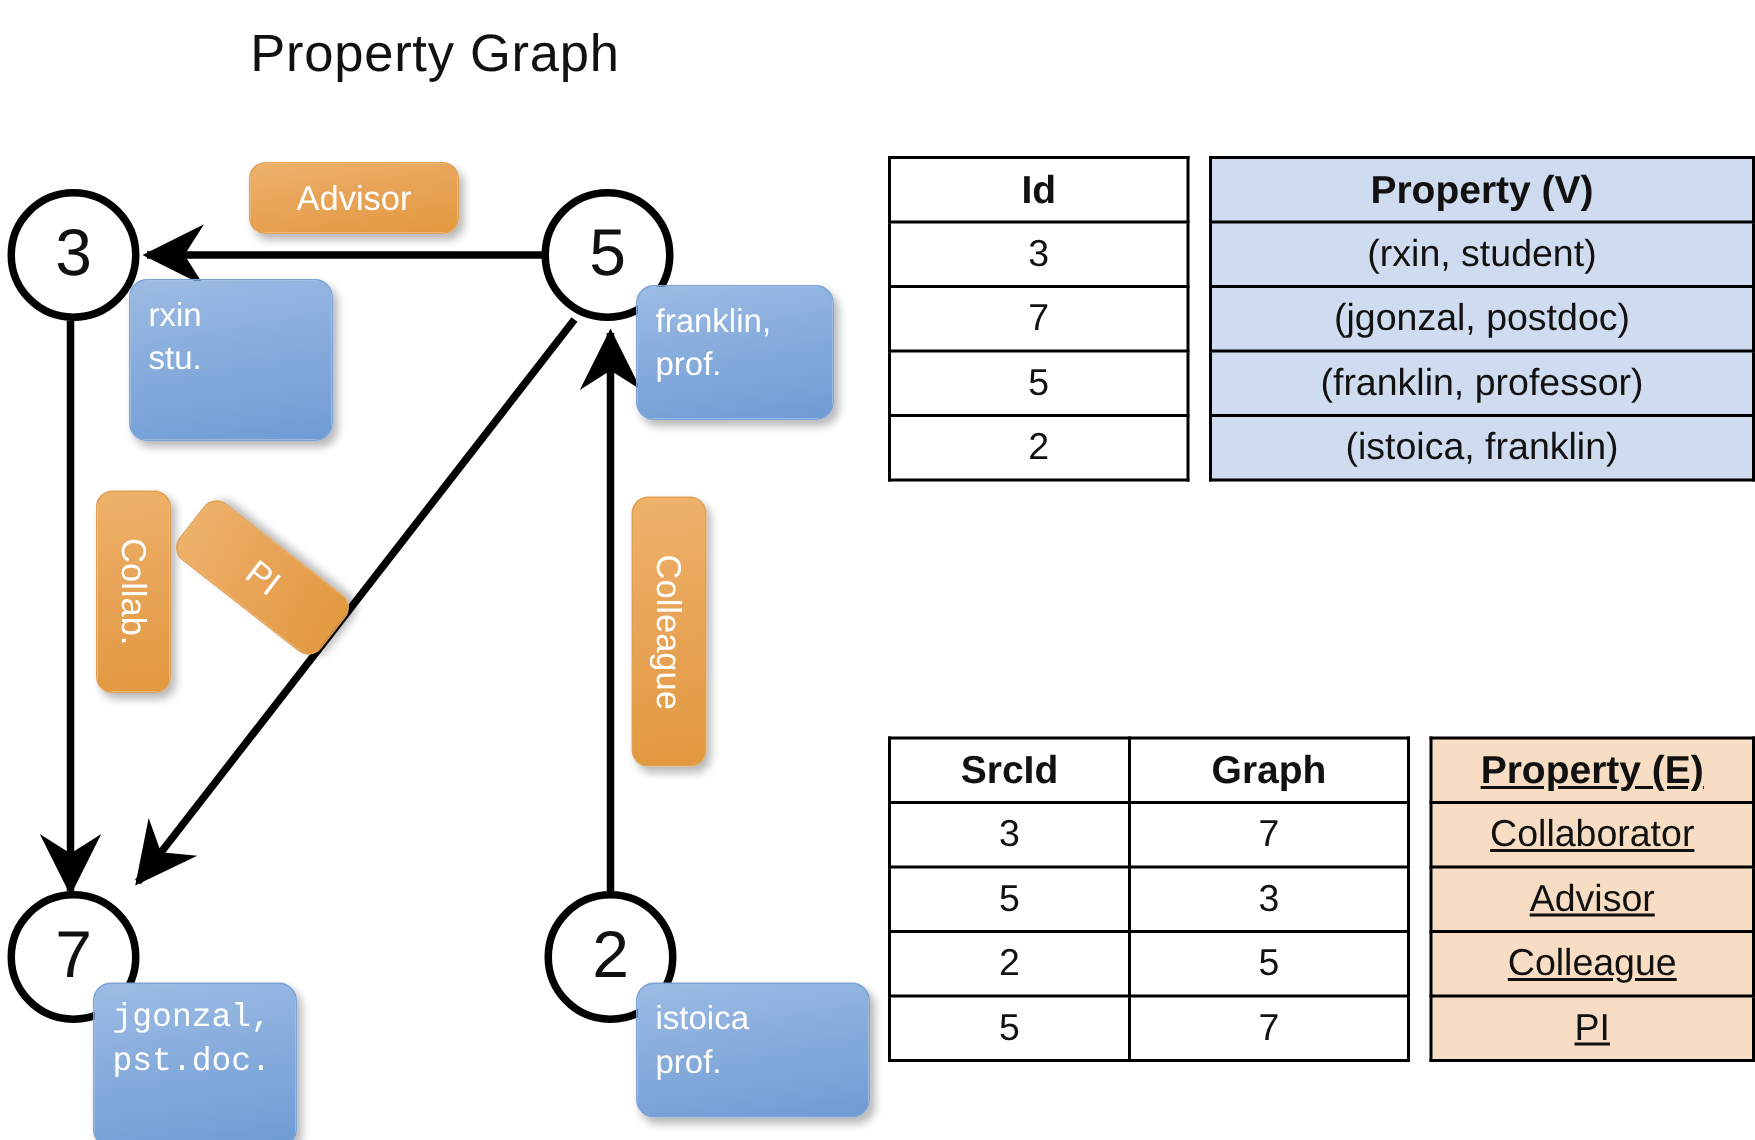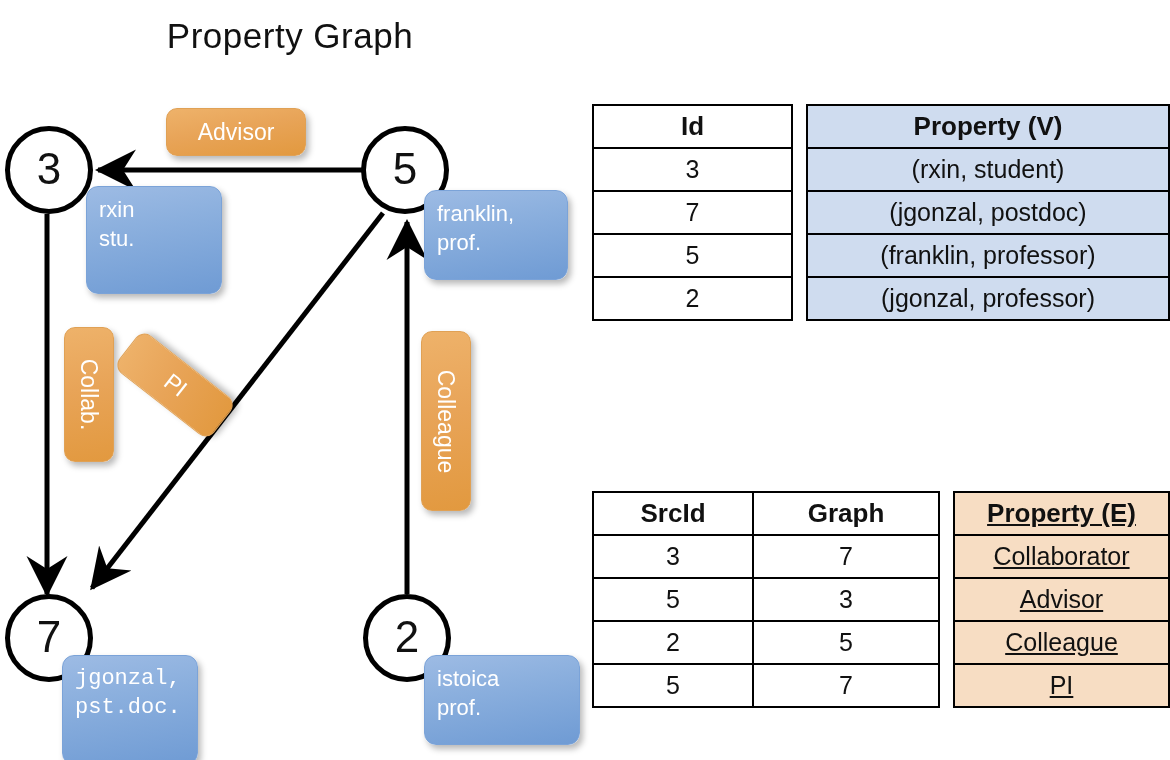--- a/index.html
+++ b/index.html
@@ -136,21 +136,21 @@
     <span class="node-label">7</span>
   </div>
   <div class="node-circle" style="left:363px;top:594px;width:88px;height:88px;">
     <span class="node-label">2</span>
   </div>
 
   <div class="vbox" style="left:72px;top:186px;width:136px;height:108px;margin-left:14px;">
     <div>rxin</div>
     <div>stu.</div>
   </div>
-  <div class="vbox" style="left:424px;top:190px;width:144px;height:90px;">
+  <div class="vbox" style="left:424px;top:190px;width:132px;height:90px;">
     <div>franklin,</div>
     <div>prof.</div>
   </div>
   <div class="vbox" style="left:62px;top:655px;width:136px;height:110px;font-family:Liberation Mono, monospace;">
     <div>jgonzal,</div>
     <div>pst.doc.</div>
   </div>
   <div class="vbox" style="left:424px;top:655px;width:156px;height:90px;">
     <div>istoica</div>
     <div>prof.</div>
@@ -196,21 +196,21 @@
     <td class="blue-cell">(jgonzal, postdoc)</td>
   </tr>
   <tr>
     <td>5</td>
     <td class="gapcol"></td>
     <td class="blue-cell">(franklin, professor)</td>
   </tr>
   <tr>
     <td>2</td>
     <td class="gapcol"></td>
-    <td class="blue-cell">(jgonzal, professor)</td>
+    <td class="blue-cell">(istoica, franklin)</td>
   </tr>
 </tbody>
   </table>
 
 <div class="panel" style="left:585px;top:395px;width:585px;height:365px;">
 
   
 </div>
 
 <table class="tbl" style="left:592px;top:491px;width:578px;">

